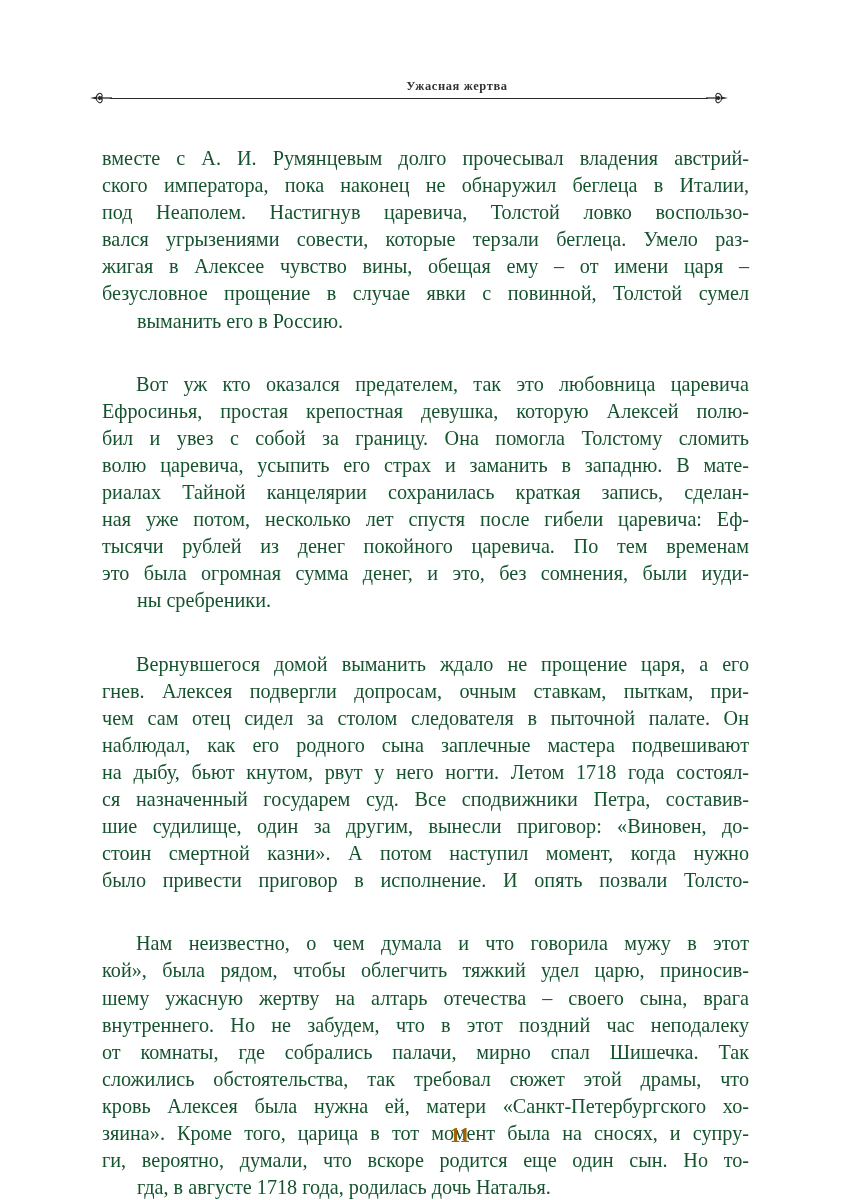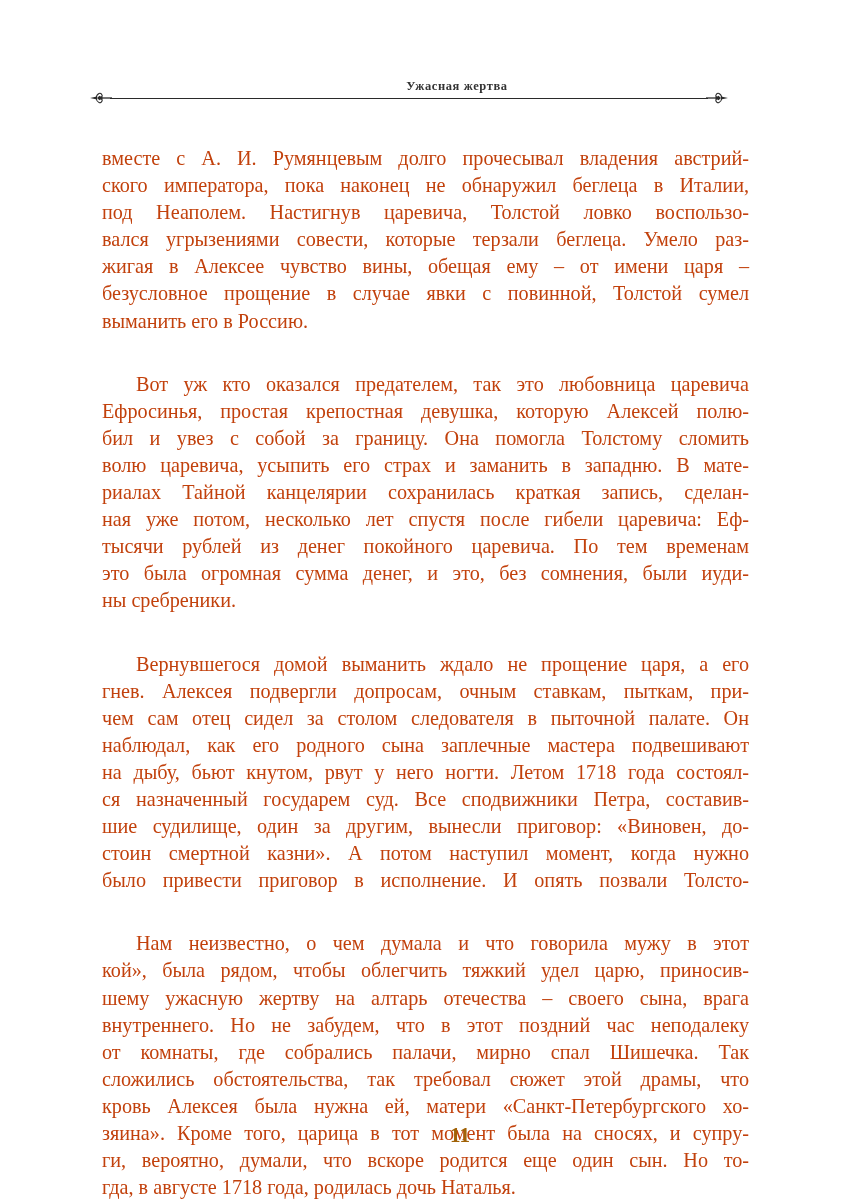--- a/index.html
+++ b/index.html
@@ -53,31 +53,32 @@
     .head-rule .orn.right { right: 0; transform: scaleX(-1); }
 
     .text-block {
       position: absolute;
       left: 102px;
       top: 145px;
       width: 647px;
       font-family: "Liberation Serif", serif;
       font-size: 20.2px;
       line-height: 27.1px;
-      color: #c2410c;
+      color: #14532d;
     }
     .text-line {
       display: block;
       height: 27.1px;
       white-space: nowrap;
       text-align: justify;
       text-align-last: justify;
     }
     .text-line.last {
       text-align-last: left;
+      margin-left: 35px;
     }
     .text-line.indent {
       padding-left: 34px;
       margin-top: 36px;
     }
     .page-number {
       position: absolute;
       left: 0;
       width: 850px;
       top: 1123px;

